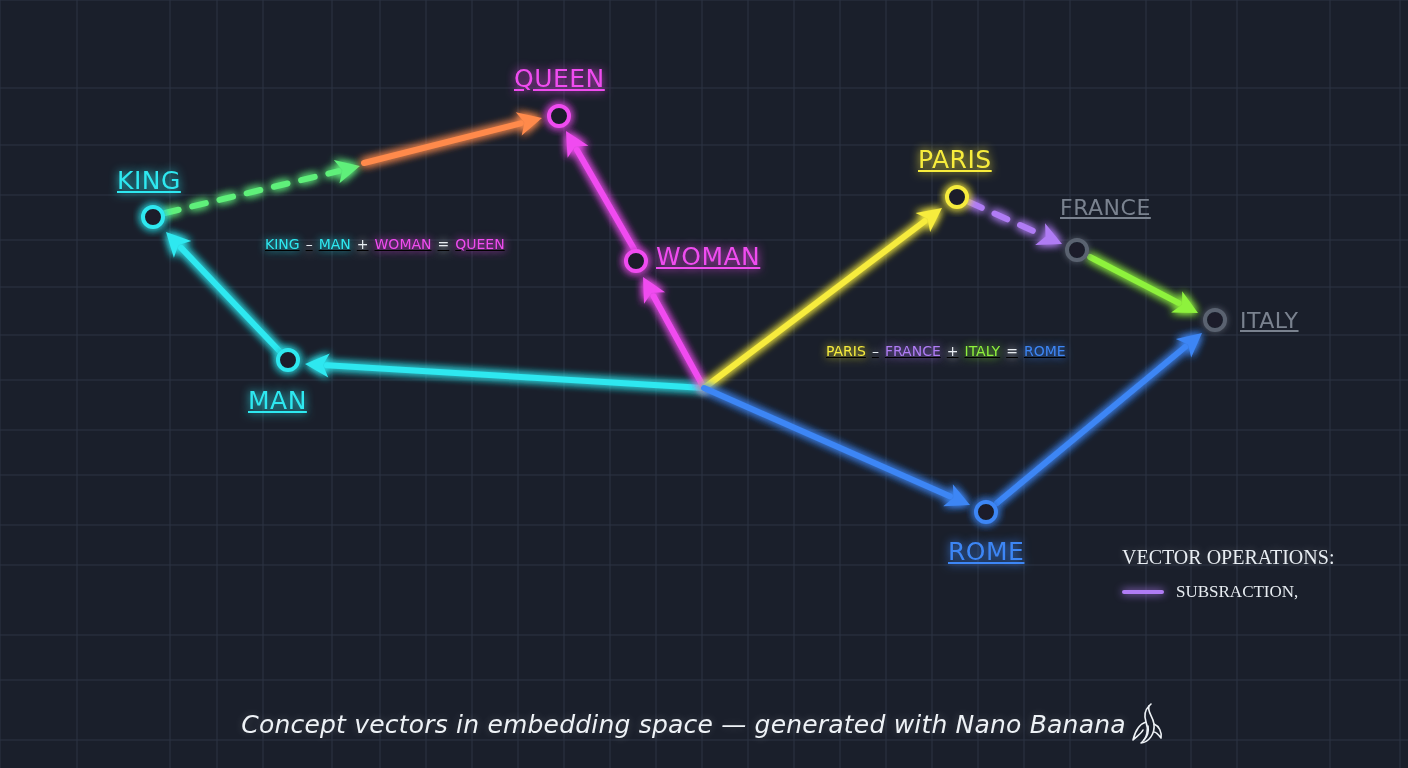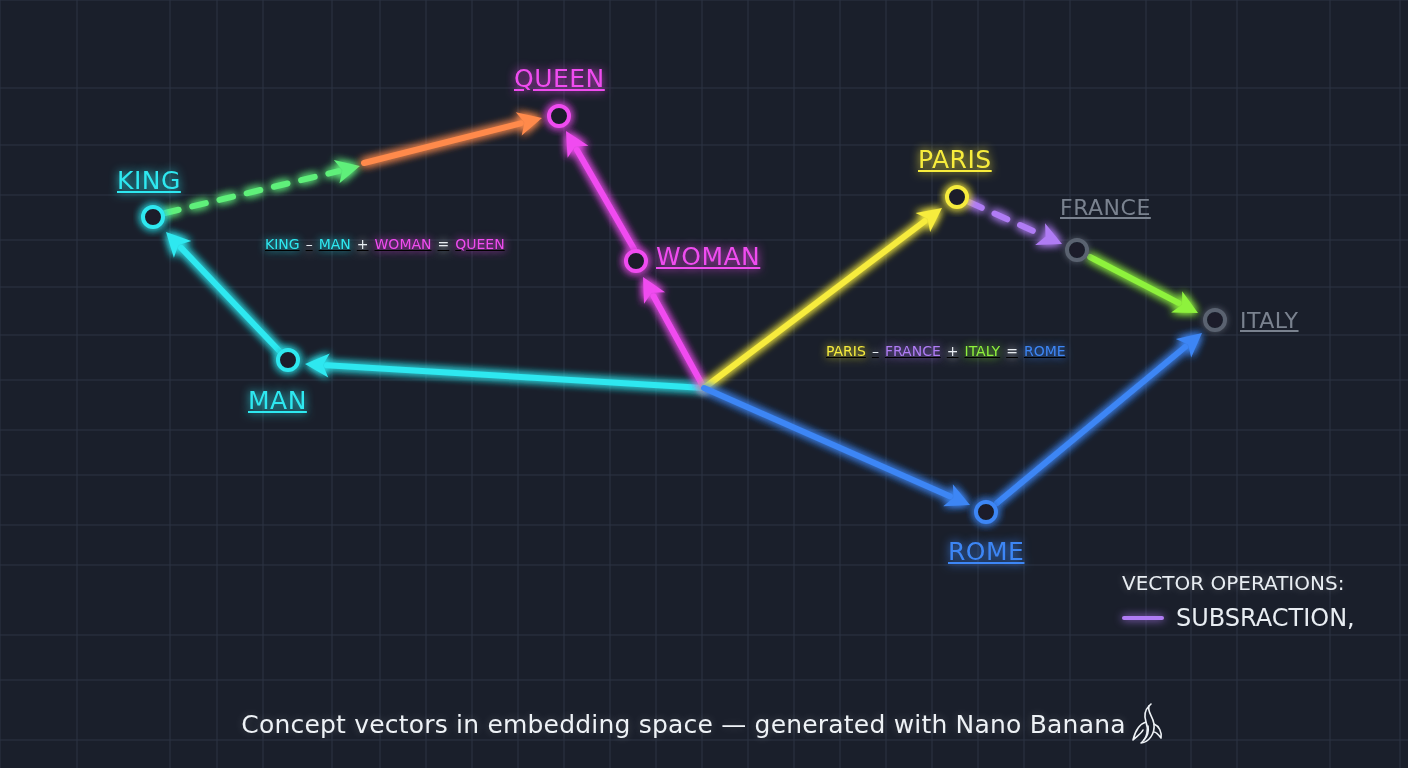--- a/index.html
+++ b/index.html
@@ -12,30 +12,30 @@
   svg { position: absolute; left: 0; top: 0; }
   .lbl {
     position: absolute; white-space: nowrap; letter-spacing: 0.5px;
     font-family: "DejaVu Sans", sans-serif;
     text-decoration: underline;
   }
   .node-label { font-size: 25px; }
   .node-label.dim { font-size: 22px; }
   .equation { font-size: 14px; letter-spacing: 0; }
   .equation span { margin-right: 6px; }
-  .legend { position: absolute; left: 1122px; top: 571px; color: #e8edf2; }
+  .legend { position: absolute; left: 1122px; top: 546px; color: #e8edf2; font-family: Liberation Serif, serif; }
   .legend-title { font-size: 20px; margin-bottom: 6px; text-shadow: 0 0 8px rgba(255,255,255,0.25); }
-  .legend-row { display: flex; align-items: center; height: 34px; font-size: 24px; }
+  .legend-row { display: flex; align-items: center; height: 34px; font-size: 17px; }
   .legend-swatch { width: 42px; height: 4px; border-radius: 2px; margin-right: 12px; }
   .caption {
     position: absolute; left: 0; top: 702px; width: 1408px; text-align: center;
     font-size: 25px; color: #eef2f6; letter-spacing: 0.2px;
     text-shadow: 0 0 10px rgba(255,255,255,0.2);
   }
-  .caption-inner { display: inline-flex; align-items: center; gap: 1px; }
+  .caption-inner { display: inline-flex; align-items: center; gap: 1px; font-style: italic; }
 </style>
 </head>
 <body>
 
 <div id="stage">
   <svg id="grid-svg" width="1408" height="768">
       <line x1="0" y1="0" x2="0" y2="768" stroke="#2c3444" stroke-width="1"></line>
       <line x1="77" y1="0" x2="77" y2="768" stroke="#2c3444" stroke-width="1"></line>
       <line x1="170" y1="0" x2="170" y2="768" stroke="#2c3444" stroke-width="1"></line>
       <line x1="217" y1="0" x2="217" y2="768" stroke="#2c3444" stroke-width="1"></line>

